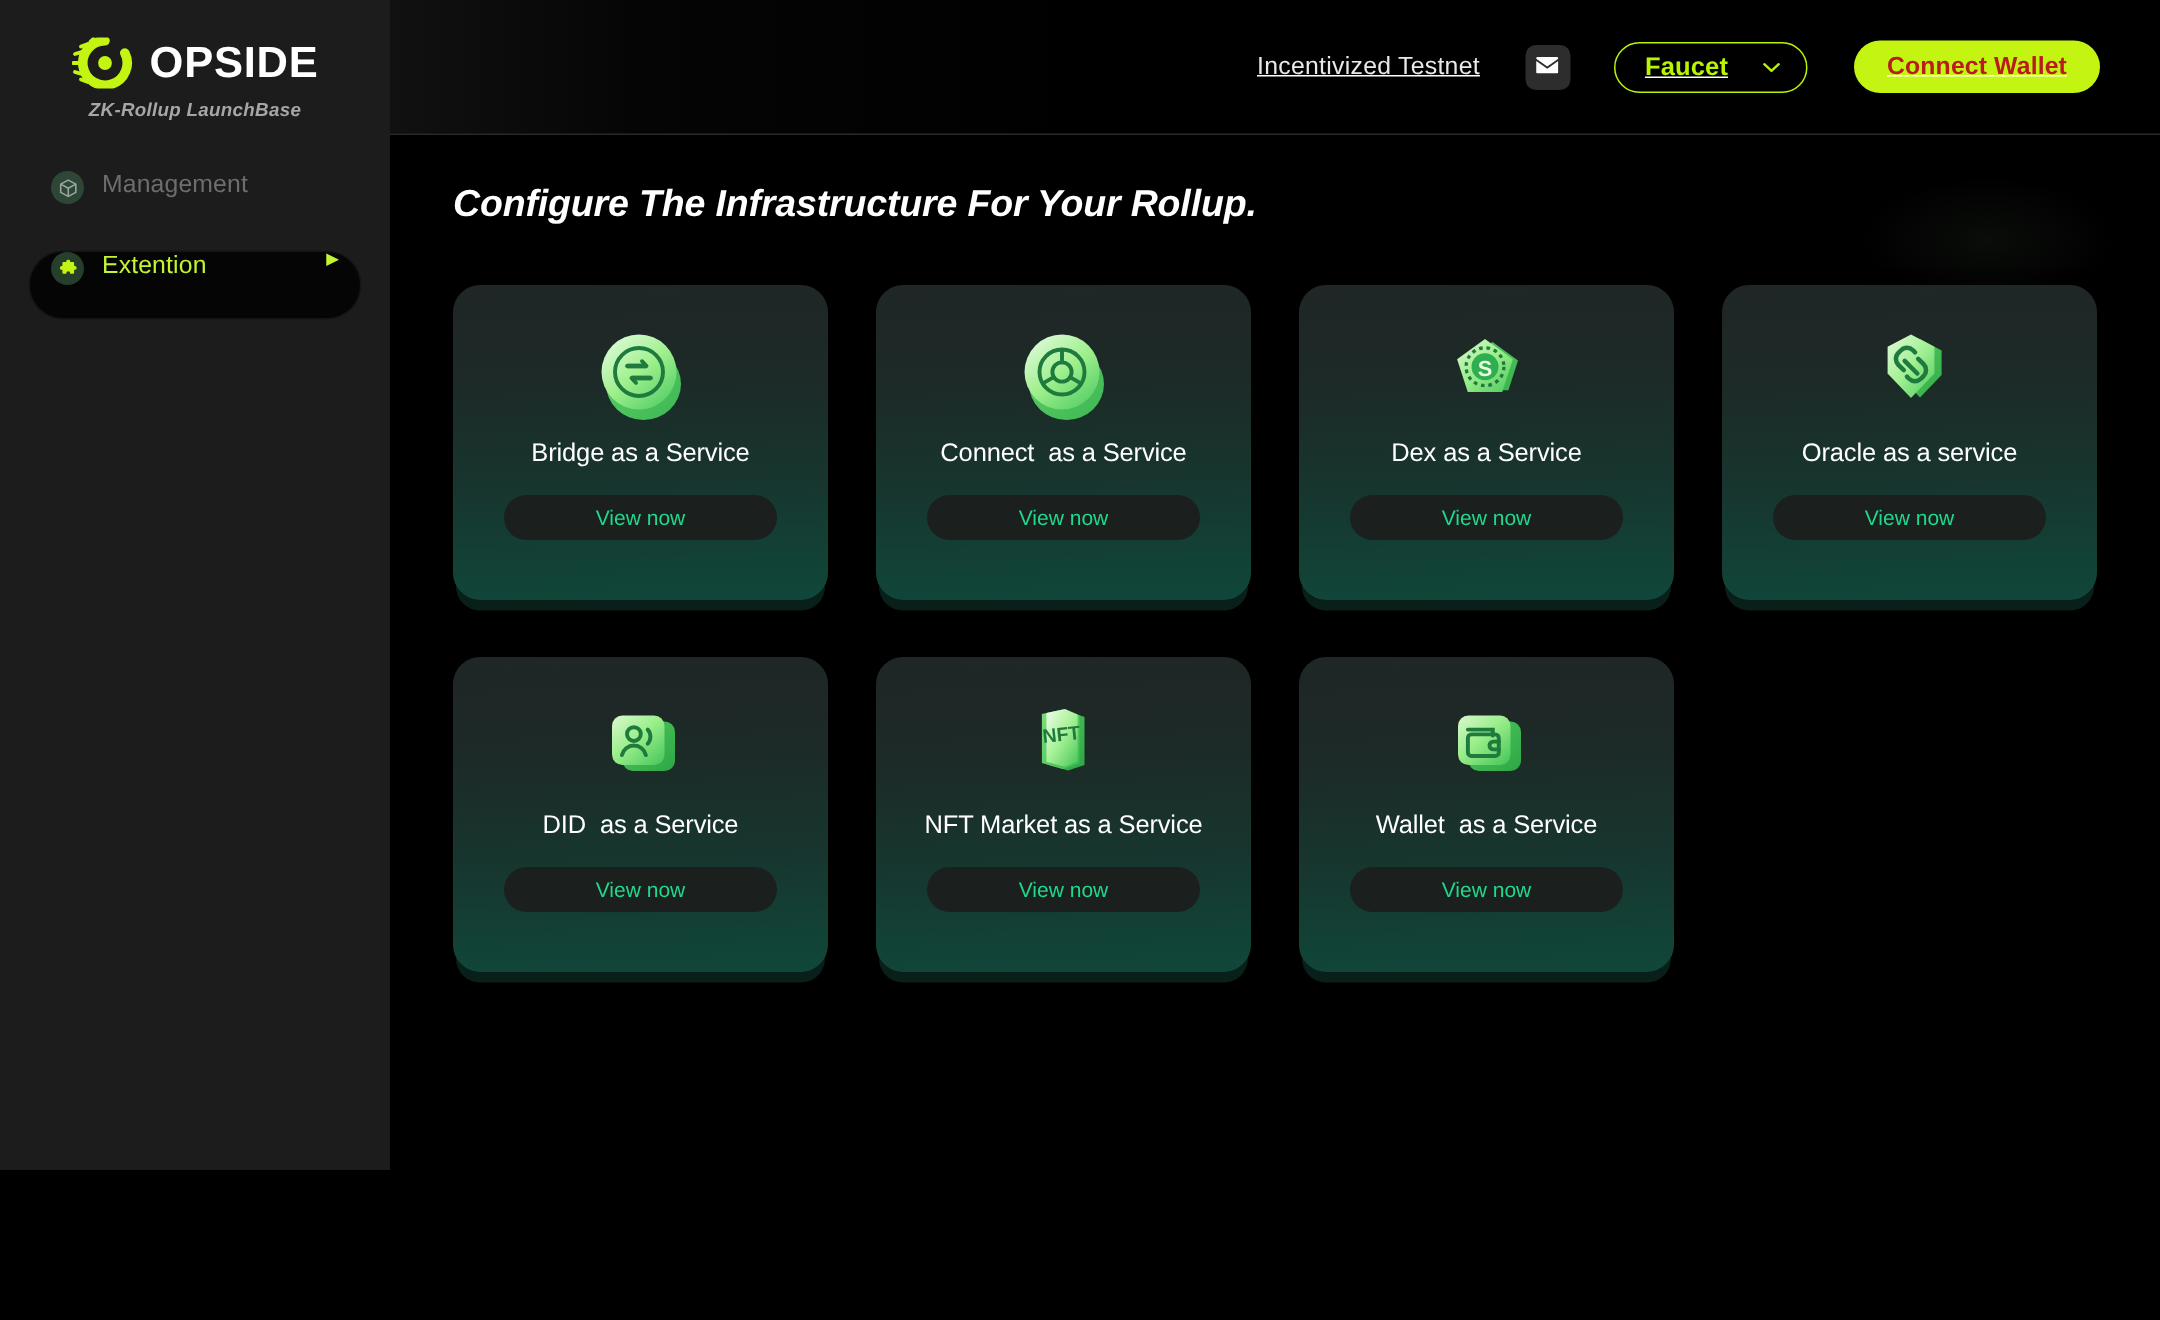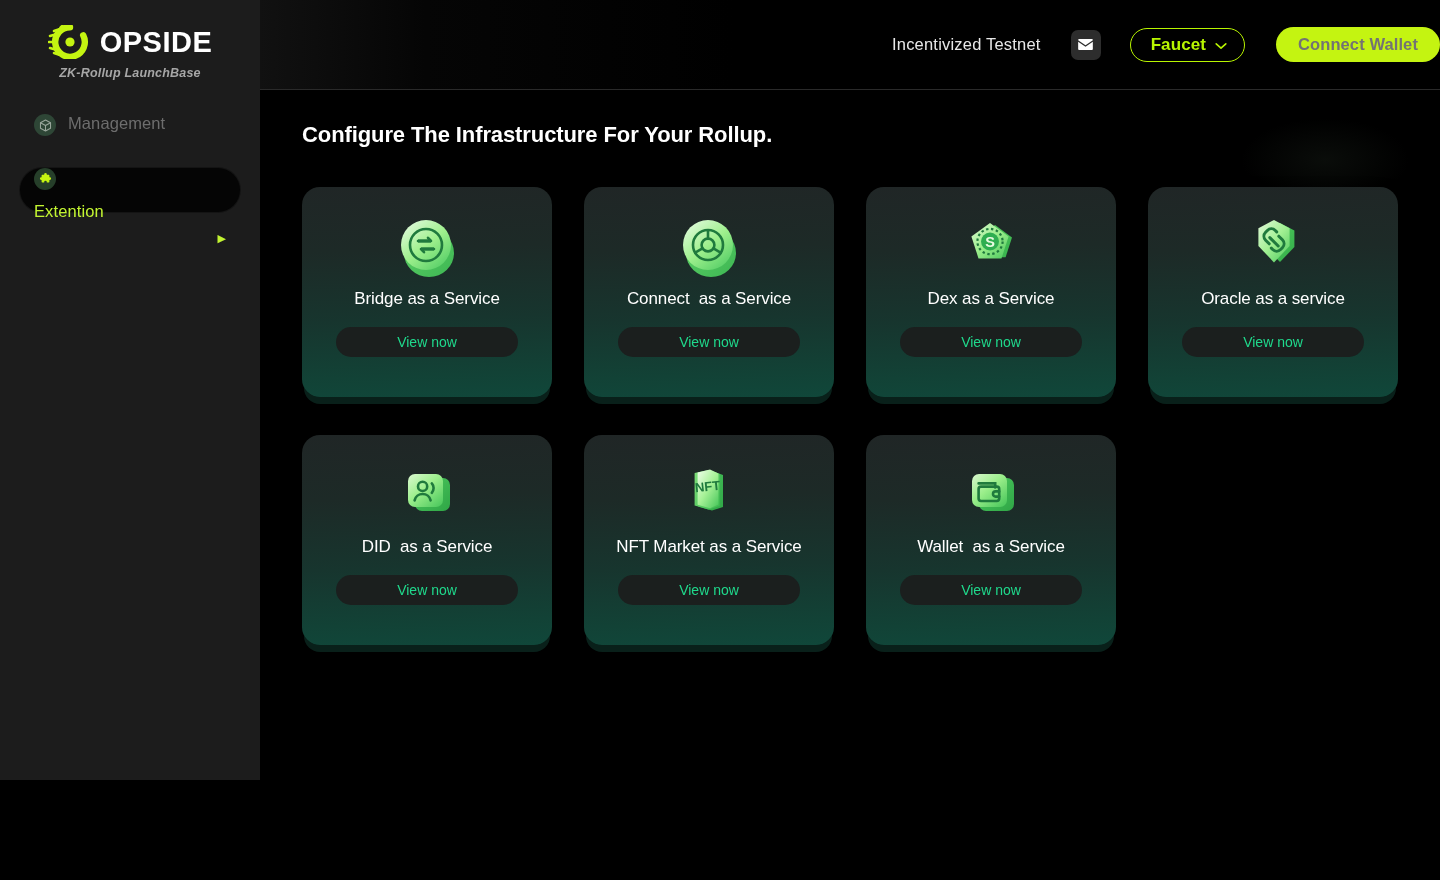--- a/index.html
+++ b/index.html
@@ -30,71 +30,72 @@
     margin-top:4px; font-size:12.5px; font-weight:700; font-style:italic;
     color:#a6a6a6; letter-spacing:.2px;
   }
 
   .nav{ margin-top:34px; padding:0 20px; display:flex; flex-direction:column; gap:10px; }
   .nav-item{
     height:44px; border-radius:22px; display:flex; align-items:flex-start;
     padding:0 14px; gap:12px; cursor:pointer; position:relative;
   }
   .nav-item .nav-label{ font-size:16.5px; font-weight:500; color:#6d6d6d; letter-spacing:.1px; }
-  .nav-item.active{ background:#050505; box-shadow:0 0 0 1px #141414;flex-direction:column; }
+  .nav-item.active{ background:#050505; box-shadow:0 0 0 1px #141414; }
   .nav-item.active .nav-label{ color:#c2f431; font-weight:500; }
   .nav-icon{
     width:22px; height:22px; border-radius:50%;
     background:#2e4636; display:flex; align-items:center; justify-content:center;
     flex:0 0 22px;
   }
   .nav-item.active .nav-icon{ background:#263f2a; }
   .nav-arrow{ margin-left:auto; color:#c2f431; font-size:11px; line-height:1; }
 
   
   .right{ flex:1; height:880px; position:relative; background:#000; }
 
   .topbar{
     height:90px; width:100%;
     background:linear-gradient(90deg,#111111 0%, #050505 14%, #000 40%, #000 100%);
     border-bottom:1px solid #2a2a2a;
     display:flex; align-items:center; justify-content:flex-end;
-    gap:0;
+    padding-right:40px; gap:0;text-decoration:underline;
   }
   .net-label{ font-size:16.5px; color:#e8e8e8; font-weight:400; letter-spacing:.2px; margin-right:30px; }
   .mail-btn{
     width:30px; height:30px; border-radius:7px; background:#2d2d2d;
     display:flex; align-items:center; justify-content:center; cursor:pointer;
     margin-right:29px;
   }
   .faucet-btn{
     height:34px; padding:0 17px 0 20px; border-radius:17px;
     border:1.6px solid #b8f500; background:transparent;
-    display:flex; align-items:center; gap:9px; cursor:pointer;
+    display:flex; align-items:center; gap:23px; cursor:pointer;
     margin-right:31px;
   }
   .faucet-btn .faucet-text{ font-size:17px; font-weight:800; color:#b8f500; letter-spacing:.1px; }
   .connect-btn{
     height:35px; padding:0 22px; border-radius:18px; background:#c4f411;
     display:flex; align-items:center; cursor:pointer;
   }
-  .connect-btn .connect-text{ font-size:16.5px; font-weight:800; color:#737373; letter-spacing:.1px; }
+  .connect-btn .connect-text{ font-size:16.5px; font-weight:800; color:#b91c1c; letter-spacing:.1px; }
 
   
   .main{
     position:relative; height:790px; width:100%;
     background:
       radial-gradient(120px 60px at 1065px 70px, rgba(70,90,70,.14), transparent 70%),
       #000;
     padding:32px 40px 0 42px;
     overflow:hidden;
   }
   .page-title{
-    font-size:22px; font-weight:800; color:#fff; letter-spacing:-0.1px;
+    font-size:25px; font-weight:800; color:#fff; letter-spacing:-0.1px;
     margin-bottom:0;
+    font-style:italic;
   }
 
   .grid{ margin-top:39px; display:flex; flex-direction:column; gap:38px; }
   .row{ display:flex; gap:32px; }
 
   .card{
     width:250px; height:210px; border-radius:18px; position:relative;
     background:linear-gradient(178deg, #202626 0%, #1d2a27 30%, #17352e 62%, #124236 88%, #10473a 100%);
     display:flex; flex-direction:column; align-items:center;
     cursor:pointer;

